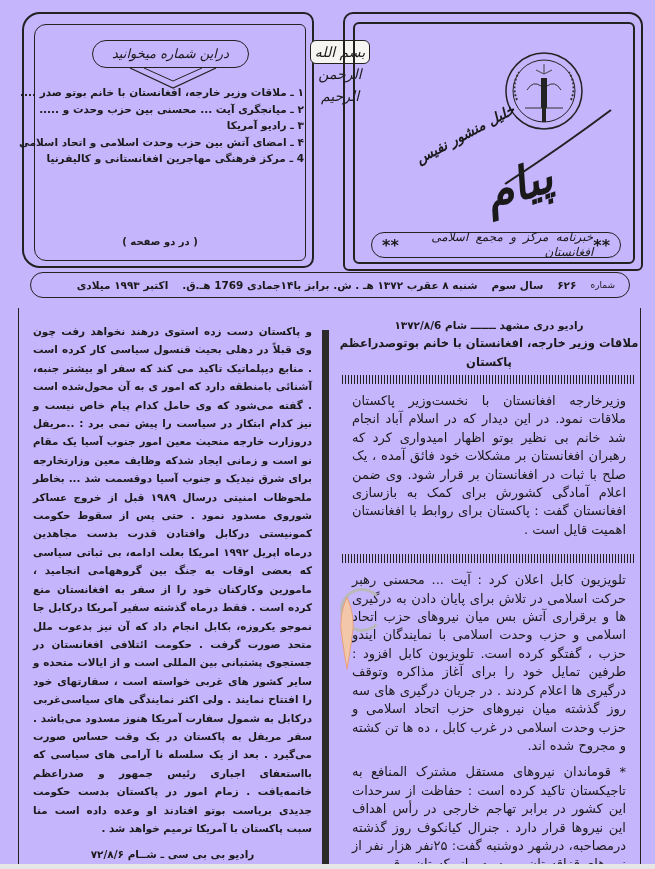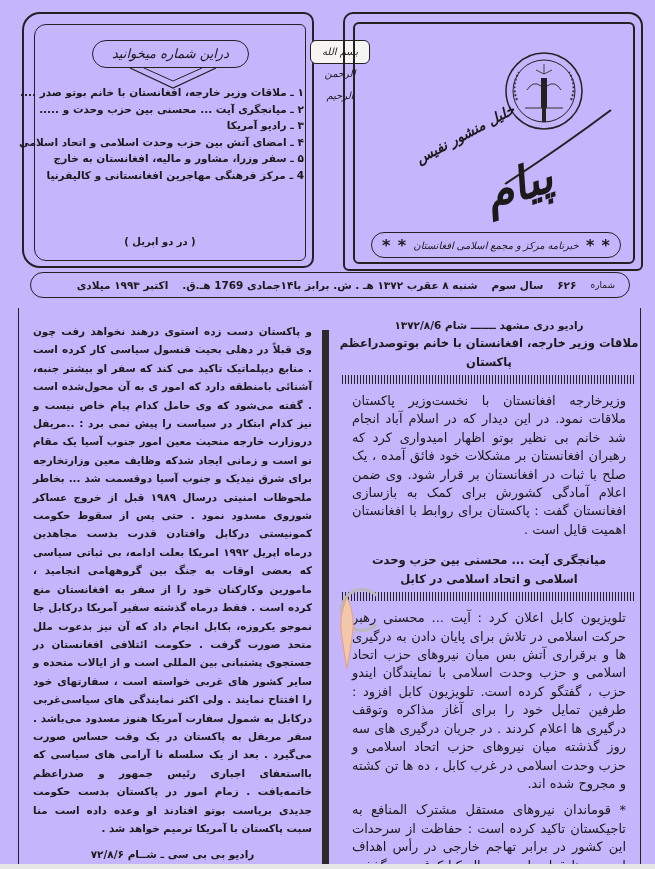--- a/index.html
+++ b/index.html
@@ -24,21 +24,21 @@
   .contents-banner {
     position:absolute; left:70px; top:28px; width:155px; height:26px;
     border:1.5px solid #222; border-radius:14px;
     font-family:"DejaVu Serif", serif; font-style:italic; font-size:13px;
     text-align:center; line-height:26px; direction:rtl;
   }
   .banner-arrow { position:absolute; left:130px; top:54px; width:60px; height:26px; }
   .bismillah {
     position:absolute; left:310px; top:40px; width:58px; height:22px;
     border:1.5px solid #222; border-radius:6px;
-    font-family:"DejaVu Serif", serif; font-style:italic; font-size:10px;
+    font-family:"DejaVu Serif", serif; font-style:italic; font-size:14px;
     text-align:center; line-height:22px; direction:rtl; background:#f6f5f2;
   }
   .contents-list {
     position:absolute; left:34px; top:84px; width:270px;
     direction:rtl; font-size:10.5px; font-weight:bold; line-height:16.5px;
     list-style:none; margin:0; padding:0;
   }
   .contents-list li { white-space:nowrap; }
   .contents-foot {
     position:absolute; left:110px; top:236px; width:100px; text-align:center;
@@ -69,21 +69,21 @@
     direction:rtl; transform:rotate(-28deg);
   }
   .tagline {
     position:absolute; left:16px; top:208px; width:250px; height:26px;
     border:1.5px solid #222; border-radius:14px;
     display:flex; align-items:center; justify-content:space-between;
     padding:0 10px; box-sizing:border-box;
   }
   .tagline .star { font-size:16px; font-weight:bold; }
   .tagline .tag-text {
-    font-family:Liberation Sans, sans-serif; font-style:italic; font-size:10px; direction:rtl;
+    font-family:Liberation Mono, monospace; font-style:italic; font-size:12px; direction:rtl;
   }
 
   
   .issue-bar {
     position:absolute; left:30px; top:272px; width:600px; height:26px;
     border:1.5px solid #222; border-radius:14px;
     direction:rtl; font-size:10.5px; font-weight:bold;
     display:flex; align-items:center; padding:0 14px; box-sizing:border-box; gap:14px;
   }
   .issue-bar .muted { font-weight:normal; font-size:9px; }
@@ -140,24 +140,23 @@
     <path d="M2 2 L45 22 L88 2" fill="none" stroke="#222" stroke-width="1.3"></path>
     <path d="M16 2 L45 15 L74 2" fill="none" stroke="#222" stroke-width="1"></path>
   </svg>
   <div class="bismillah">بسم الله الرحمن الرحیم</div>
 
   <ul class="contents-list">
     <li>۱ ـ ملاقات وزیر خارجه، افغانستان با خانم بوتو صدر ....</li>
     <li>۲ ـ میانجگری آیت ... محسنی بین حزب وحدت و .....</li>
     <li>۳ ـ رادیو آمریکا</li>
     <li>۴ ـ امضای آتش بین حزب وحدت اسلامی و اتحاد اسلامی</li>
-    <li>۵ ـ سفر وزرا، مشاور و مالیه، افغانستان به خارج</li>
     <li>4 ـ مرکز فرهنگی مهاجرین افغانستانی و کالیفرنیا</li>
   </ul>
-  <div class="contents-foot">( در دو اپریل )</div>
+  <div class="contents-foot">( در دو صفحه )</div>
 
   <div class="masthead-box">
     <div class="masthead-inner">
       <svg class="emblem" viewBox="0 0 82 82">
         <circle cx="41" cy="41" r="38" fill="none" stroke="#222" stroke-width="1.5"></circle>
         <circle cx="41" cy="41" r="31" fill="none" stroke="#222" stroke-width="1"></circle>
         <path d="M14 50 Q8 36 16 22" fill="none" stroke="#333" stroke-width="2" stroke-dasharray="2 2"></path>
         <path d="M68 50 Q74 36 66 22" fill="none" stroke="#333" stroke-width="2" stroke-dasharray="2 2"></path>
         <rect x="38" y="28" width="6" height="30" fill="#222"></rect>
         <path d="M41 14 L41 24 M33 20 L41 24 L49 20" stroke="#444" stroke-width="1" fill="none"></path>
@@ -199,21 +198,20 @@
   <div class="col-divider"></div>
 
   <div class="col-right">
     <div class="right-section">
       <p class="dateline">رادیو دری مشهد ـــــــ شام ۱۳۷۲/۸/6</p>
       <p class="headline">ملاقات وزیر خارجه، افغانستان با خانم بوتوصدراعظم پاکستان</p>
       <div class="hatch"></div>
       <p class="para">وزیرخارجه افغانستان با نخست‌وزیر پاکستان ملاقات نمود. در این دیدار که در اسلام آباد انجام شد خانم بی نظیر بوتو اظهار امیدواری کرد که رهبران افغانستان بر مشکلات خود فائق آمده ، یک صلح با ثبات در افغانستان بر قرار شود. وی ضمن اعلام آمادگی کشورش برای کمک به بازسازی افغانستان گفت : پاکستان برای روابط با افغانستان اهمیت قایل است .</p>
     </div>
     <div style="padding-top:4px;">
-      <p class="headline" style="padding:0 30px;">میانجگری آیت ... محسنی بین حزب وحدت اسلامی و اتحاد اسلامی در کابل</p>
       <div class="hatch"></div>
       <p class="para">تلویزیون کابل اعلان کرد : آیت ... محسنی رهبر حرکت اسلامی در تلاش برای پایان دادن به درگیری ها و برقراری آتش بس میان نیروهای حزب اتحاد اسلامی و حزب وحدت اسلامی با نمایندگان ایندو حزب ، گفتگو کرده است. تلویزیون کابل افزود : طرفین تمایل خود را برای آغاز مذاکره وتوقف درگیری ها اعلام کردند . در جریان درگیری های سه روز گذشته میان نیروهای حزب اتحاد اسلامی و حزب وحدت اسلامی در غرب کابل ، ده ها تن کشته و مجروح شده اند.</p>
       <p class="para">* قوماندان نیروهای مستقل مشترک المنافع به تاجیکستان تاکید کرده است : حفاظت از سرحدات این کشور در برابر تهاجم خارجی در رأس اهداف این نیروها قرار دارد . جنرال کیانکوف روز گذشته درمصاحبه، درشهر دوشنبه گفت: ۲۵نفر هزار نفر از نیروهای قزاقستان ، روسیه ، از بکستان و قر ـ</p>
     </div>
   </div>
 
   <div class="ring"></div>
   <svg class="bookmark" viewBox="0 0 18 72">
     <path d="M9 0 Q18 20 14 40 Q12 55 9 72 Q6 55 4 40 Q0 20 9 0 Z" fill="#f3c7a9" stroke="#e9a07a" stroke-width="1"></path>
   </svg>

